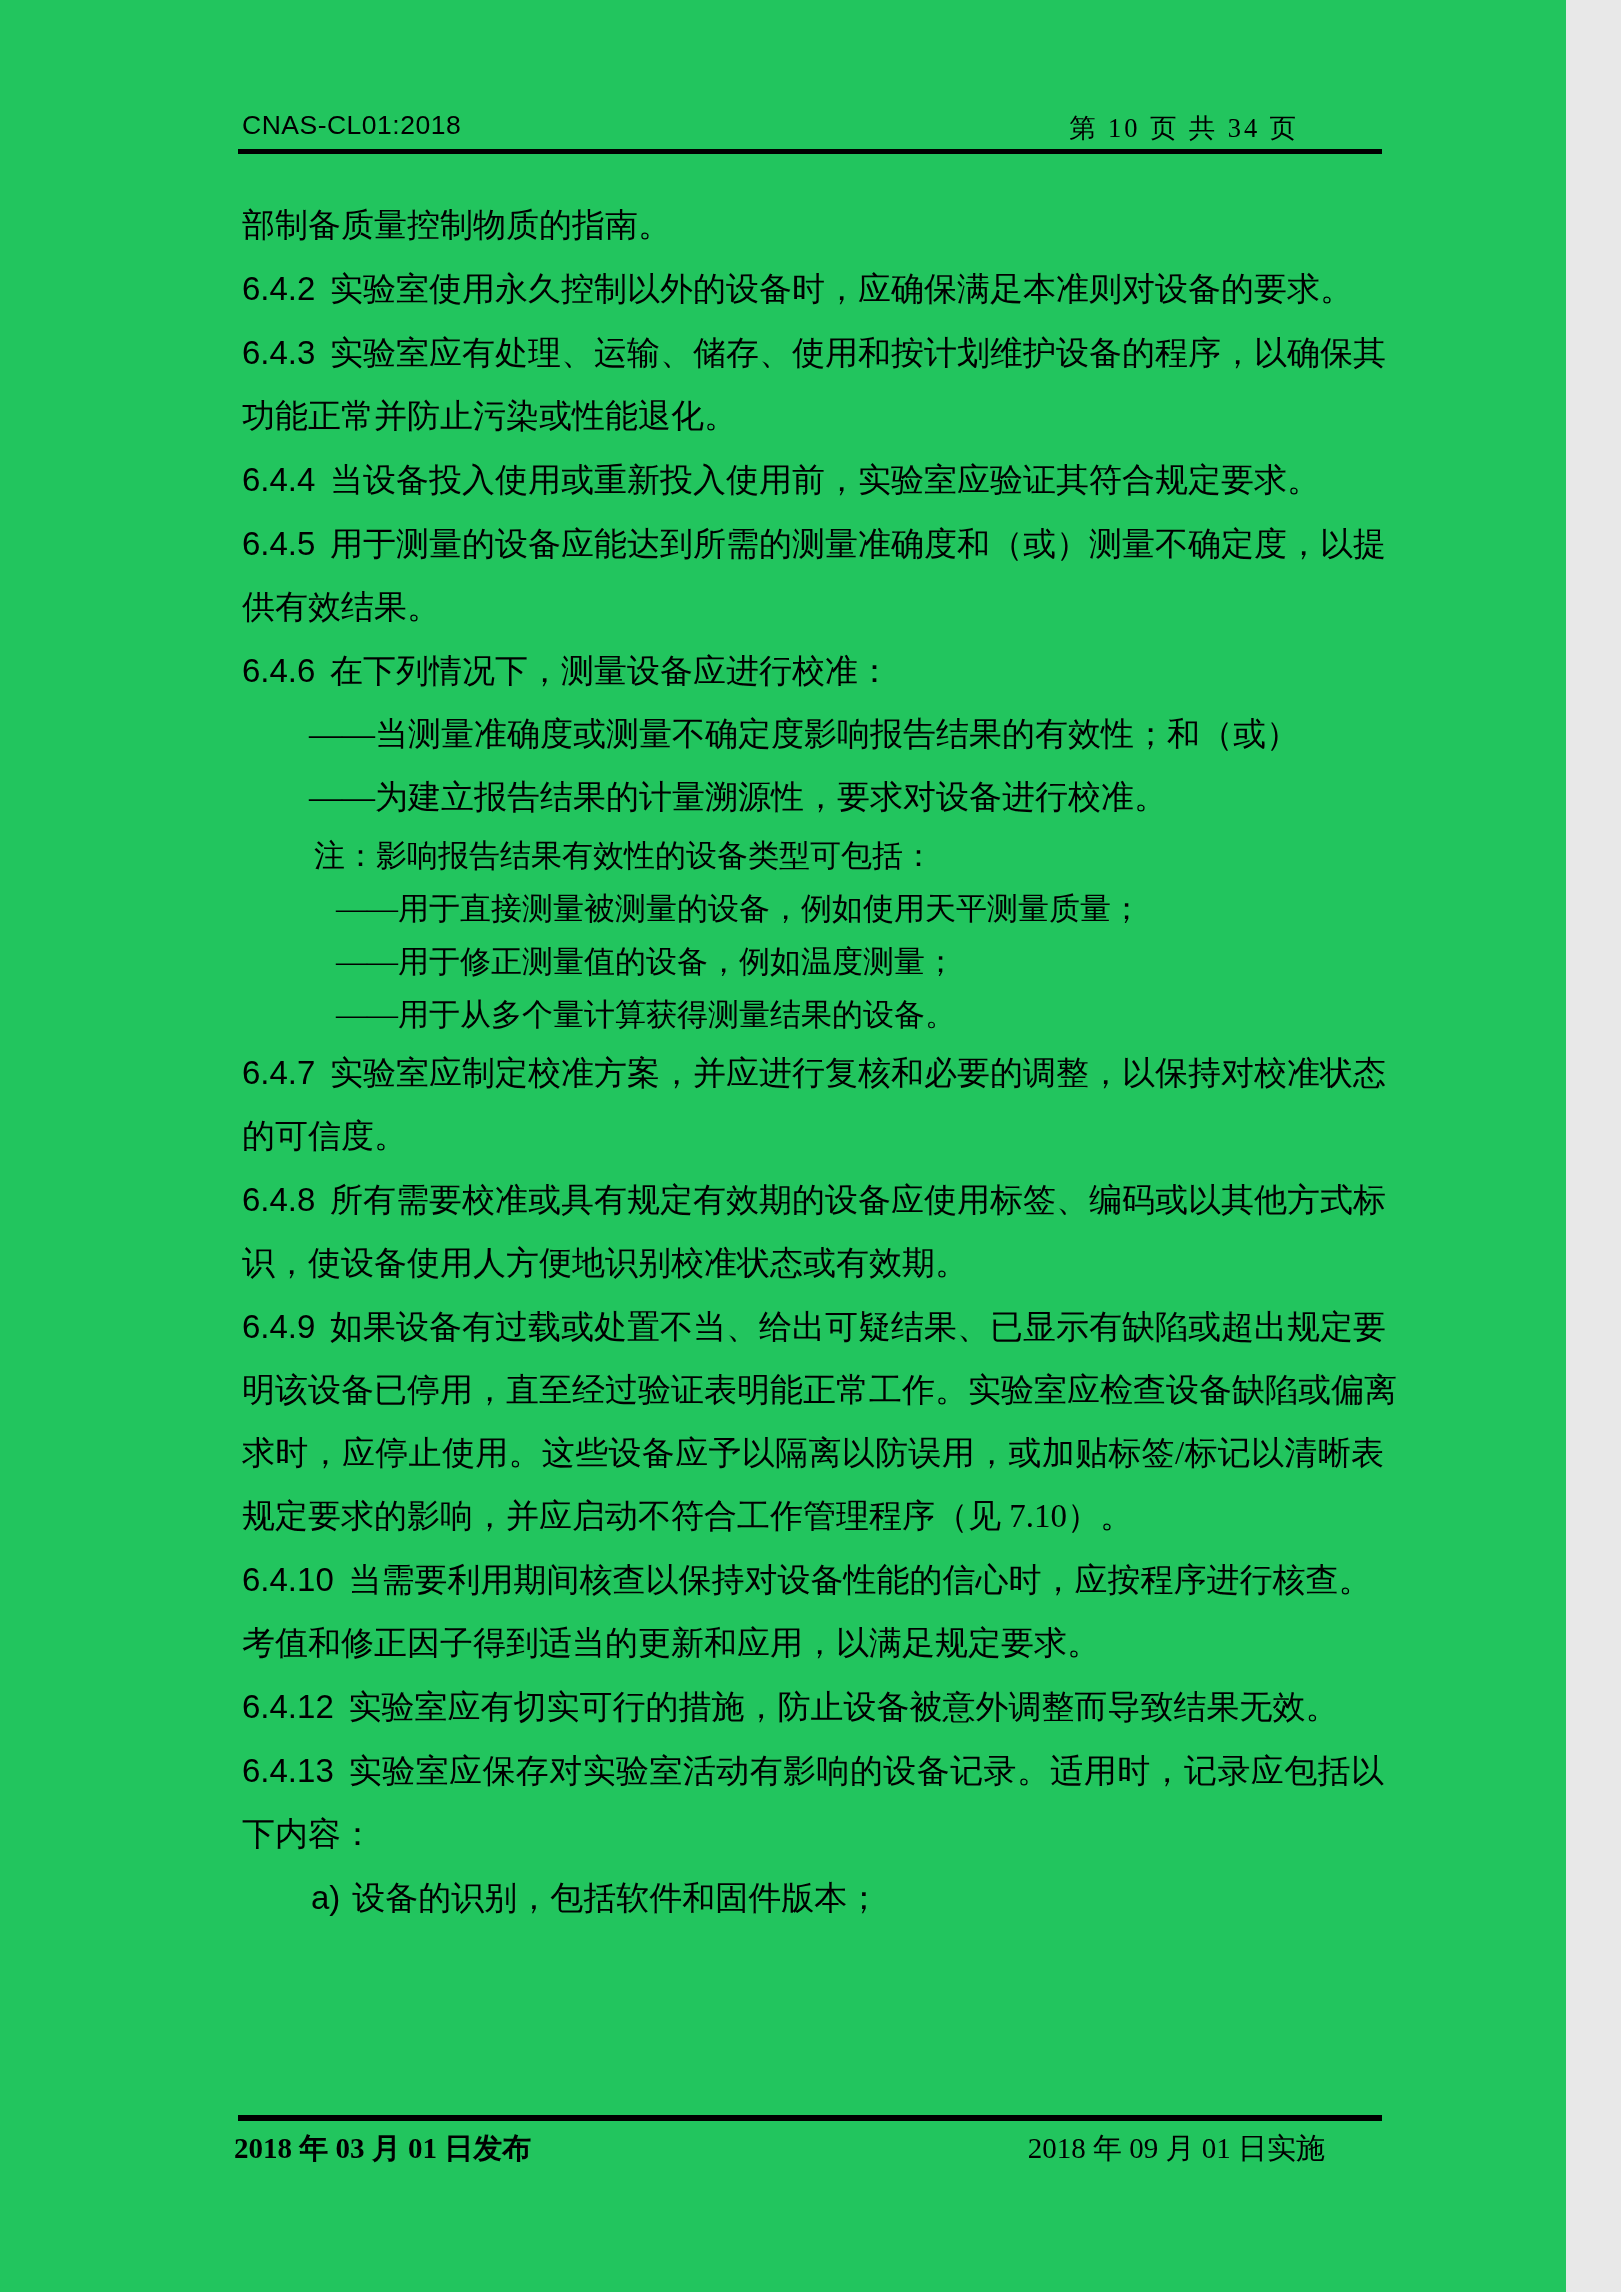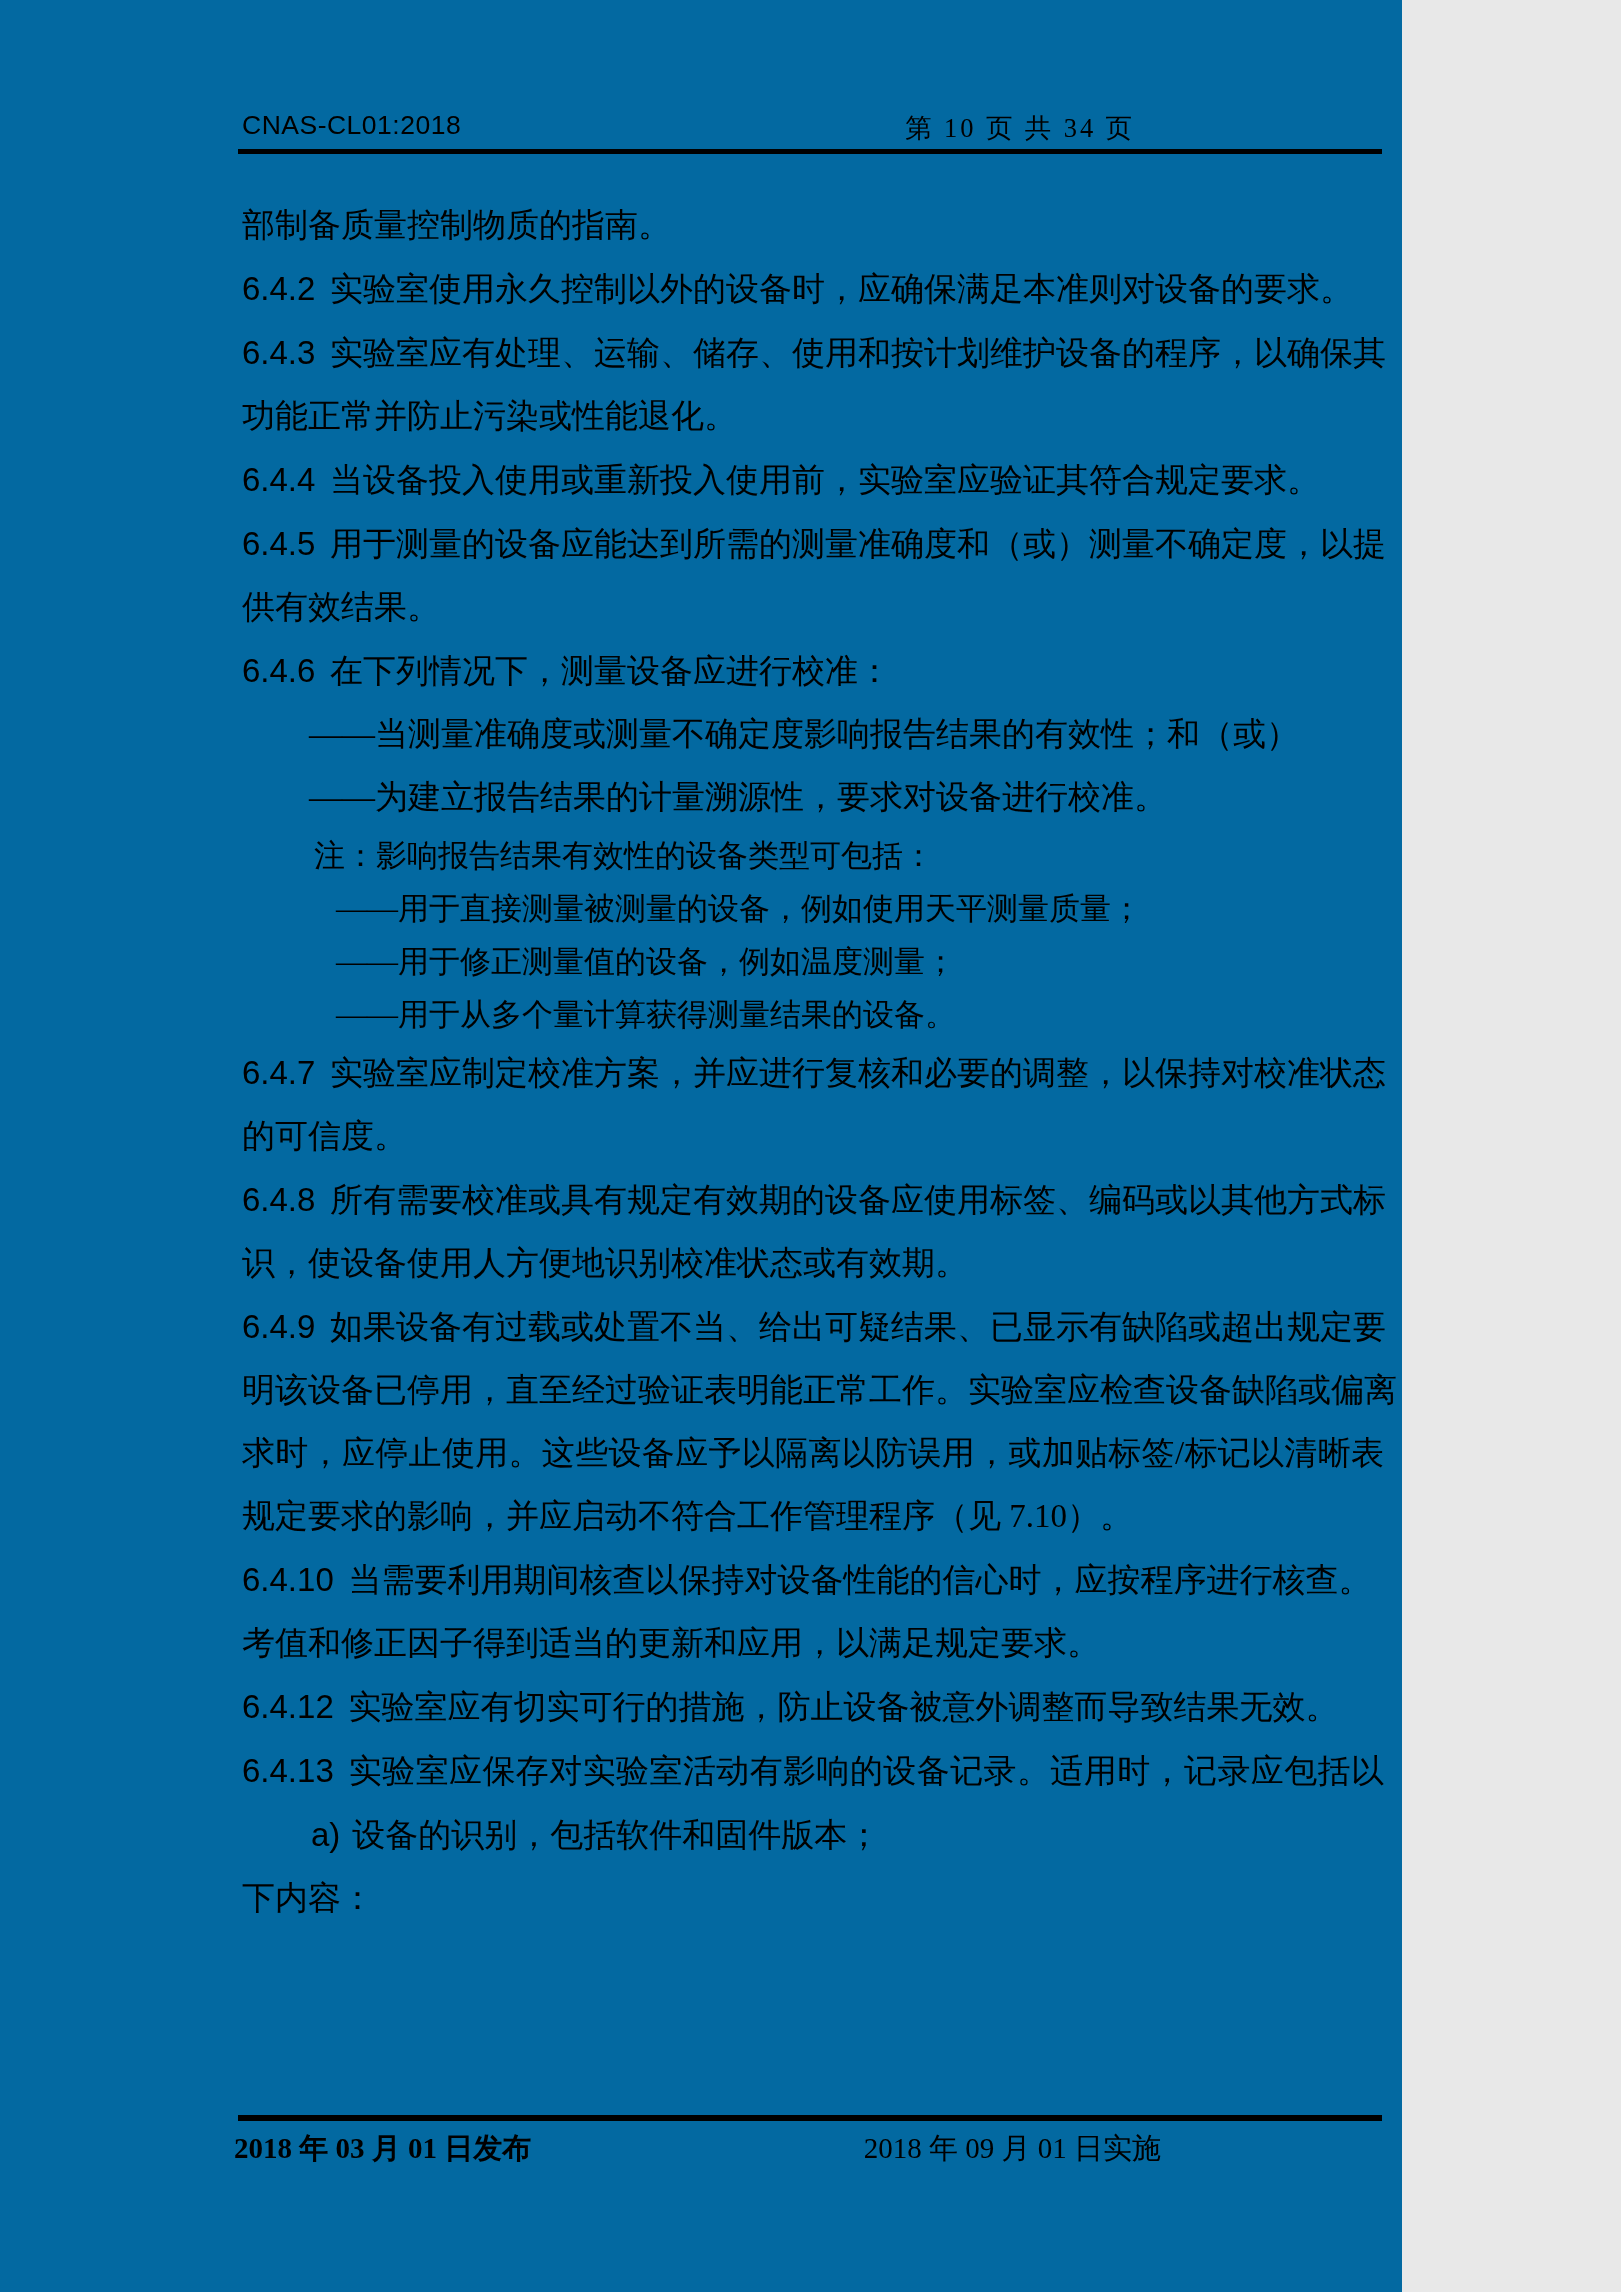--- a/index.html
+++ b/index.html
@@ -1,20 +1,20 @@
 <!DOCTYPE html>
 <html><head>
 <meta charset="utf-8">
 <style>
   html, body { margin: 0; padding: 0; background: #e8e8e8; }
   .page {
     position: relative;
-    width: 1402px;
+    width: 1566px;
     height: 2293px;
-    background: #0369a1;
+    background: #22c55e;
     color: #000;
     font-family: "Liberation Serif", "DejaVu Serif", serif;
     overflow: hidden;
   }
   
   .doc-code {
     position: absolute;
     left: 242px;
     top: 110px;
     font-family: "Liberation Sans", "DejaVu Sans", sans-serif;
@@ -104,22 +104,22 @@
       <div class="line body justify"><span class="num">6.4.8</span><span>所有需要校准或具有规定有效期的设备应使用标签、编码或以其他方式标</span></div>
       <div class="line body"><span>识，使设备使用人方便地识别校准状态或有效期。</span></div>
       <div class="line body justify"><span class="num">6.4.9</span><span>如果设备有过载或处置不当、给出可疑结果、已显示有缺陷或超出规定要</span></div>
       <div class="line body justify"><span>明该设备已停用，直至经过验证表明能正常工作。实验室应检查设备缺陷或偏离</span></div>
       <div class="line body justify"><span>求时，应停止使用。这些设备应予以隔离以防误用，或加贴标签/标记以清晰表</span></div>
       <div class="line body"><span>规定要求的影响，并应启动不符合工作管理程序（见 7.10）。</span></div>
       <div class="line body"><span class="num">6.4.10</span><span>当需要利用期间核查以保持对设备性能的信心时，应按程序进行核查。</span></div>
       <div class="line body"><span>考值和修正因子得到适当的更新和应用，以满足规定要求。</span></div>
       <div class="line body"><span class="num">6.4.12</span><span>实验室应有切实可行的措施，防止设备被意外调整而导致结果无效。</span></div>
       <div class="line body justify"><span class="num">6.4.13</span><span>实验室应保存对实验室活动有影响的设备记录。适用时，记录应包括以</span></div>
+      <div class="line body"><span>下内容：</span></div>
       <div class="line list"><span class="marker">a)</span><span>设备的识别，包括软件和固件版本；</span></div>
-      <div class="line body"><span>下内容：</span></div>
     </div>
 
   <div class="rule footer-rule"></div>
 
   <div class="footer-left">2018 年 03 月 01 日发布</div>
 
   <div class="footer-right">2018 年 09 月 01 日实施</div>
 
 </div>
 

